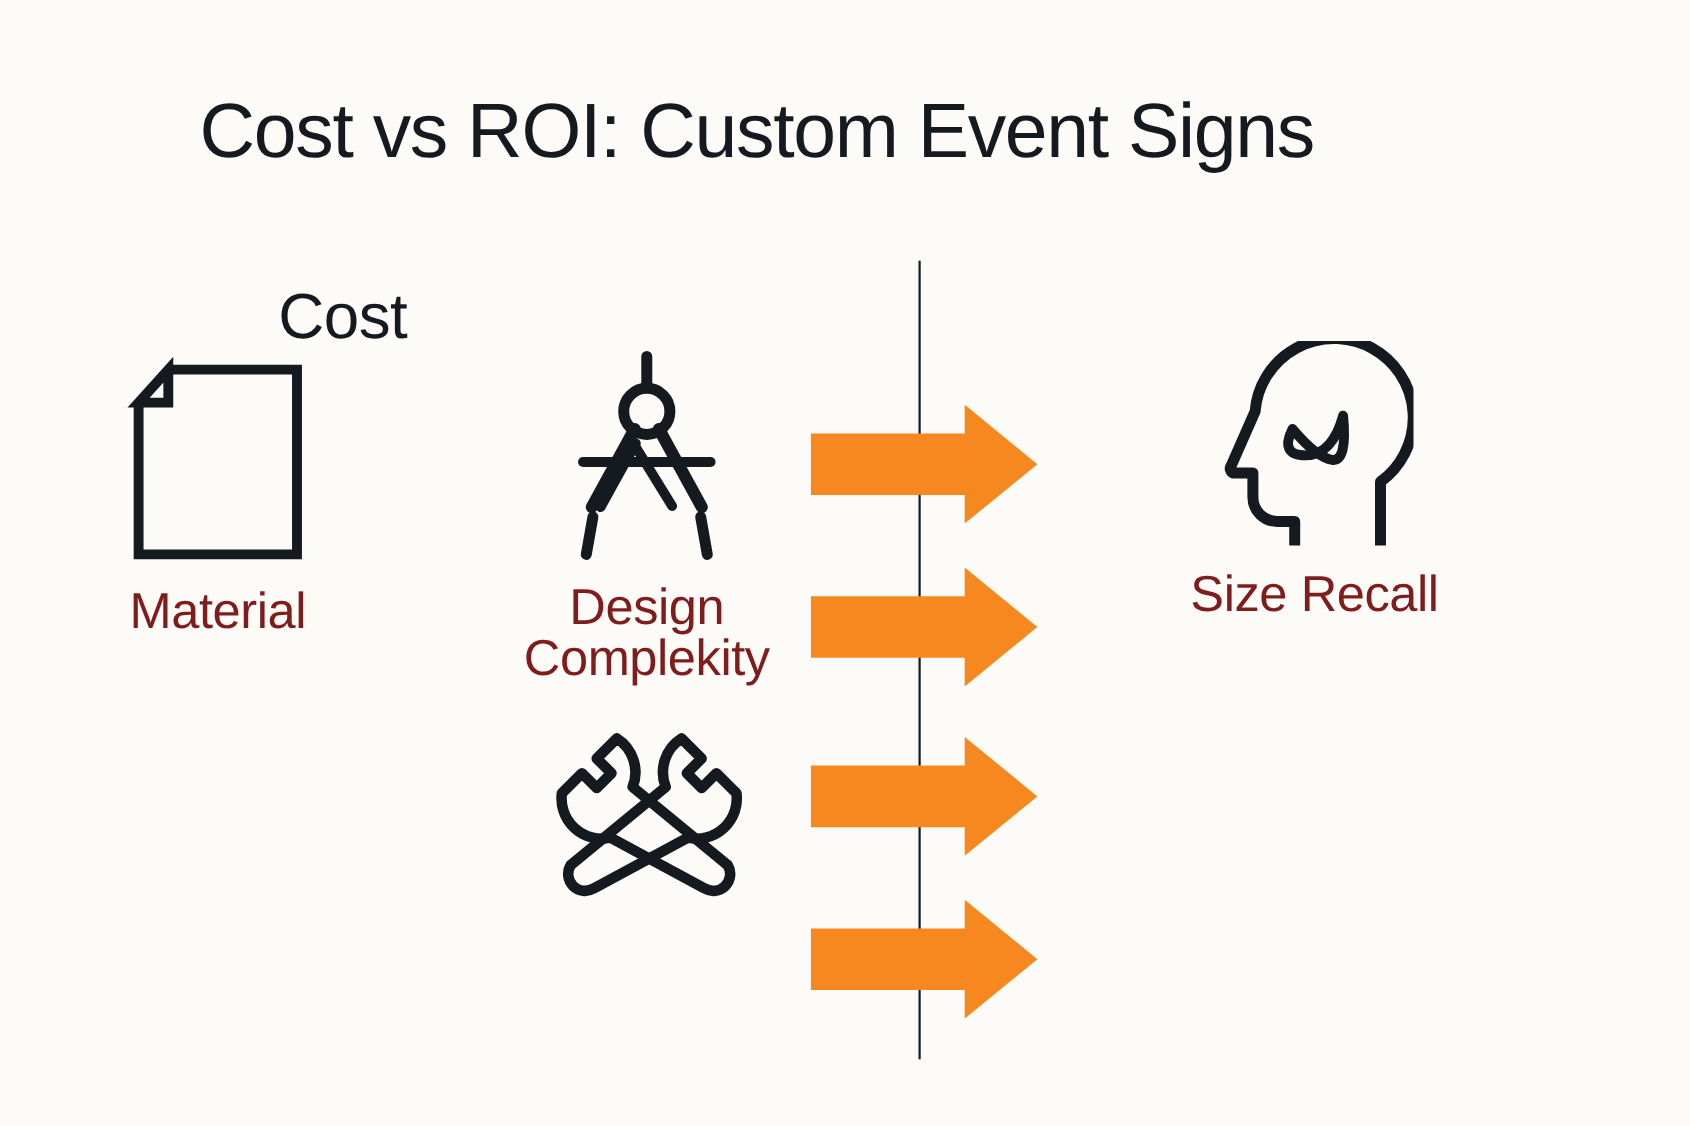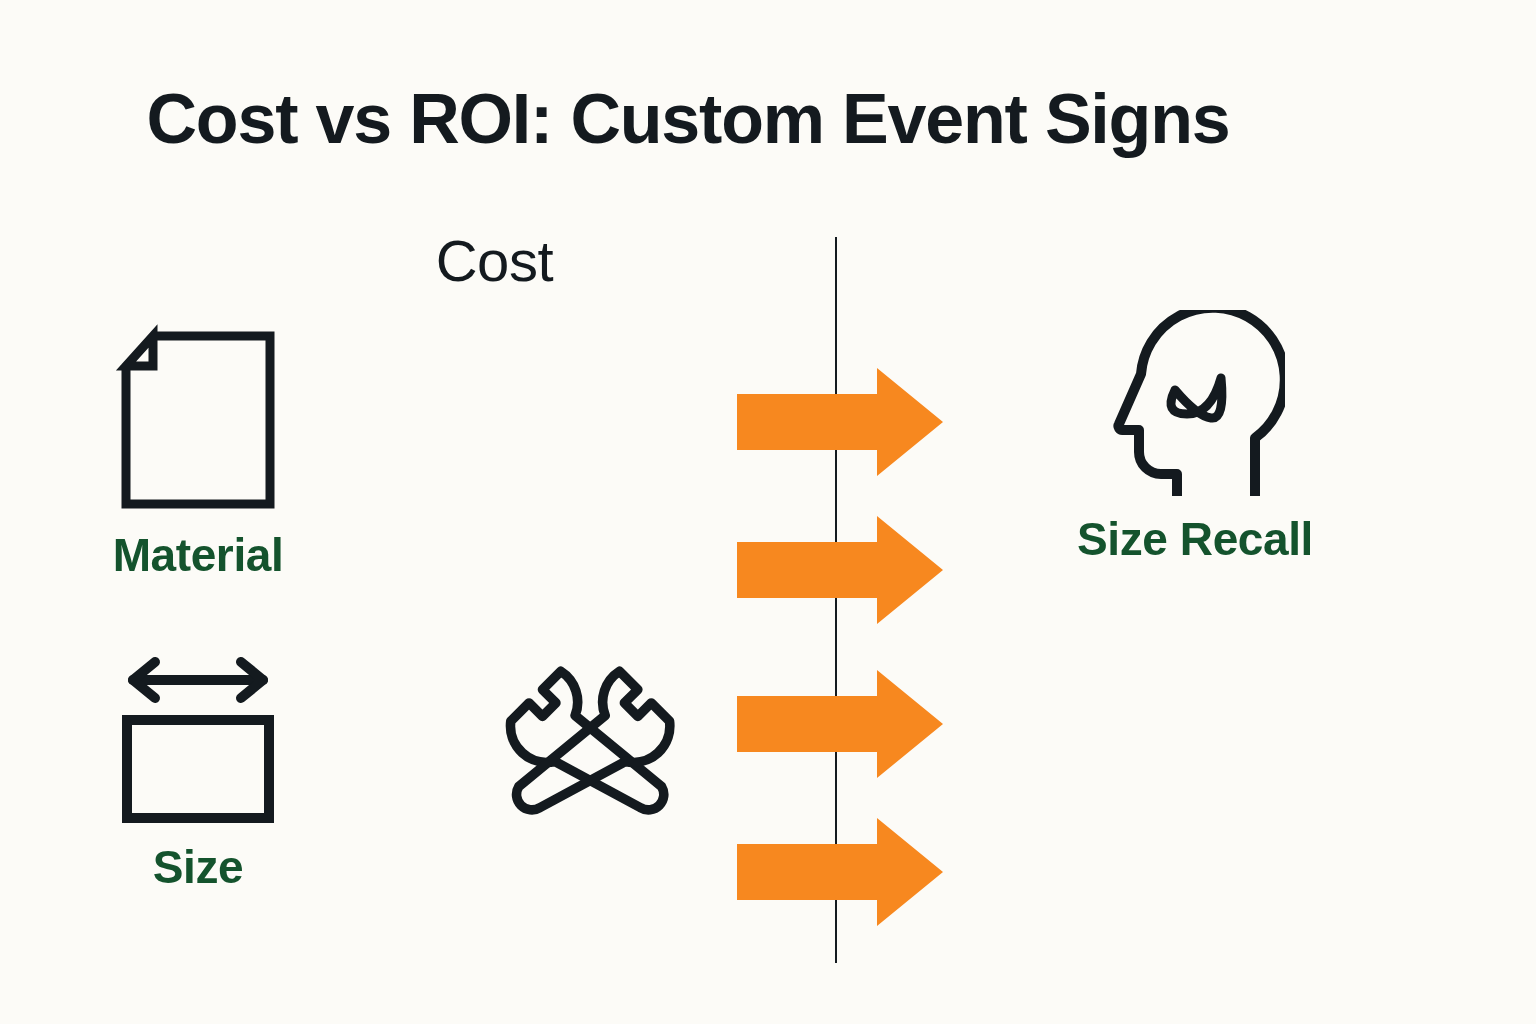--- a/index.html
+++ b/index.html
@@ -23,37 +23,38 @@
   }
 
   
   .title {
     position: absolute;
     left: 0;
     top: 84px;
     width: 1376px;
     text-align: center;
     font-size: 70px;
-    font-weight: 700;
+    font-weight: 400;
     letter-spacing: -1.2px;
     color: #141A1F;
     line-height: 1;
     white-space: nowrap;
   }
 
   
   .col-header {
     position: absolute;
     font-size: 58px;
     font-weight: 400;
     letter-spacing: -0.5px;
     color: #141A1F;
     line-height: 1;
-    text-align: right;
+    text-align: left;
     white-space: nowrap;
+    margin-top: 27px;
   }
   .col-header.cost { left: 253px; top: 232px; width: 300px; }
   .col-header.roi  { left: 1043px; top: 232px; width: 300px; }
 
   
   .divider {
     position: absolute;
     left: 835px;
     top: 237px;
     width: 2px;
@@ -68,25 +69,25 @@
     flex-direction: column;
     align-items: center;
   }
   .cell .icon-box {
     display: block;
     line-height: 0;
   }
   .cell .label {
     margin-top: 14px;
     font-size: 46px;
-    font-weight: 700;
+    font-weight: 400;
     letter-spacing: -0.4px;
     line-height: 1.02;
     text-align: center;
-    color: #14532d;
+    color: #7f1d1d;
     white-space: pre-line;
   }
 
   
   .cell-material   { left: 53px;  top: 318px; width: 290px; }
   .cell-size       { left: 53px;  top: 650px; width: 290px; }
   .cell-design     { left: 438px; top: 318px; width: 300px; }
   .cell-install    { left: 438px; top: 650px; width: 300px; }
   .cell-recall     { left: 1045px; top: 310px; width: 300px; }
   .cell-attendee   { left: 1035px; top: 640px; width: 320px; }
@@ -117,34 +118,47 @@
 
   <div class="cell cell-material">
     <span class="icon-box">
       <svg width="180" height="200" viewBox="0 0 180 200">
         <path d="M45 18 H162 V186 H18 V48 Z M45 18 V48 H18 Z" fill="none" stroke="#141A1F" stroke-width="9" stroke-linejoin="miter" stroke-linecap="butt"></path>
       </svg>
     </span>
     <span class="label">Material</span>
   </div>
 
-
-  <div class="cell cell-size">
-    <span class="icon-box">
-      <svg width="190" height="180" viewBox="0 0 190 180">
-
-        <line x1="30" y1="30" x2="160" y2="30" stroke="#141A1F" stroke-width="10" stroke-linecap="round"></line>
-        <polyline points="52,12 30,30 52,48" fill="none" stroke="#141A1F" stroke-width="10" stroke-linecap="round" stroke-linejoin="round"></polyline>
-        <polyline points="138,12 160,30 138,48" fill="none" stroke="#141A1F" stroke-width="10" stroke-linecap="round" stroke-linejoin="round"></polyline>
-
-        <rect x="24" y="70" width="142" height="98" fill="none" stroke="#141A1F" stroke-width="10"></rect>
-      </svg>
-    </span>
-    <span class="label">Size</span>
-  </div>
+  <div class="cell cell-design">
+    <span class="icon-box">
+      <svg width="180" height="196" viewBox="0 0 180 196">
+
+        <line x1="90" y1="6" x2="90" y2="34" stroke="#141A1F" stroke-width="10" stroke-linecap="round"></line>
+
+        <circle cx="90" cy="56" r="21" fill="none" stroke="#141A1F" stroke-width="10"></circle>
+
+        <line x1="79" y1="72" x2="40" y2="143" stroke="#141A1F" stroke-width="11" stroke-linecap="round"></line>
+
+        <line x1="101" y1="72" x2="140" y2="143" stroke="#141A1F" stroke-width="11" stroke-linecap="round"></line>
+
+        <line x1="80" y1="85" x2="48" y2="143" stroke="#141A1F" stroke-width="9" stroke-linecap="round"></line>
+
+        <line x1="76" y1="82" x2="113" y2="142" stroke="#141A1F" stroke-width="9" stroke-linecap="round"></line>
+
+        <line x1="32" y1="102" x2="148" y2="102" stroke="#141A1F" stroke-width="9" stroke-linecap="round"></line>
+
+        <line x1="41" y1="152" x2="35" y2="186" stroke="#141A1F" stroke-width="10" stroke-linecap="round"></line>
+
+        <line x1="139" y1="152" x2="145" y2="186" stroke="#141A1F" stroke-width="10" stroke-linecap="round"></line>
+      </svg>
+    </span>
+    <span class="label">Design
+Complekity</span>
+  </div>
+
 
   <div class="cell cell-install">
     <span class="icon-box">
       <svg width="180" height="180" viewBox="0 0 180 180">
         <g fill="none" stroke="#141A1F" stroke-width="10" stroke-linejoin="round" stroke-linecap="round">
 
           <path d="M57 18 L38 37 L52 51 L38 65 L24 51 L5 70
                    a38 38 0 0 0 46 42
                    L140 160
                    a16 16 0 0 0 22 -22

